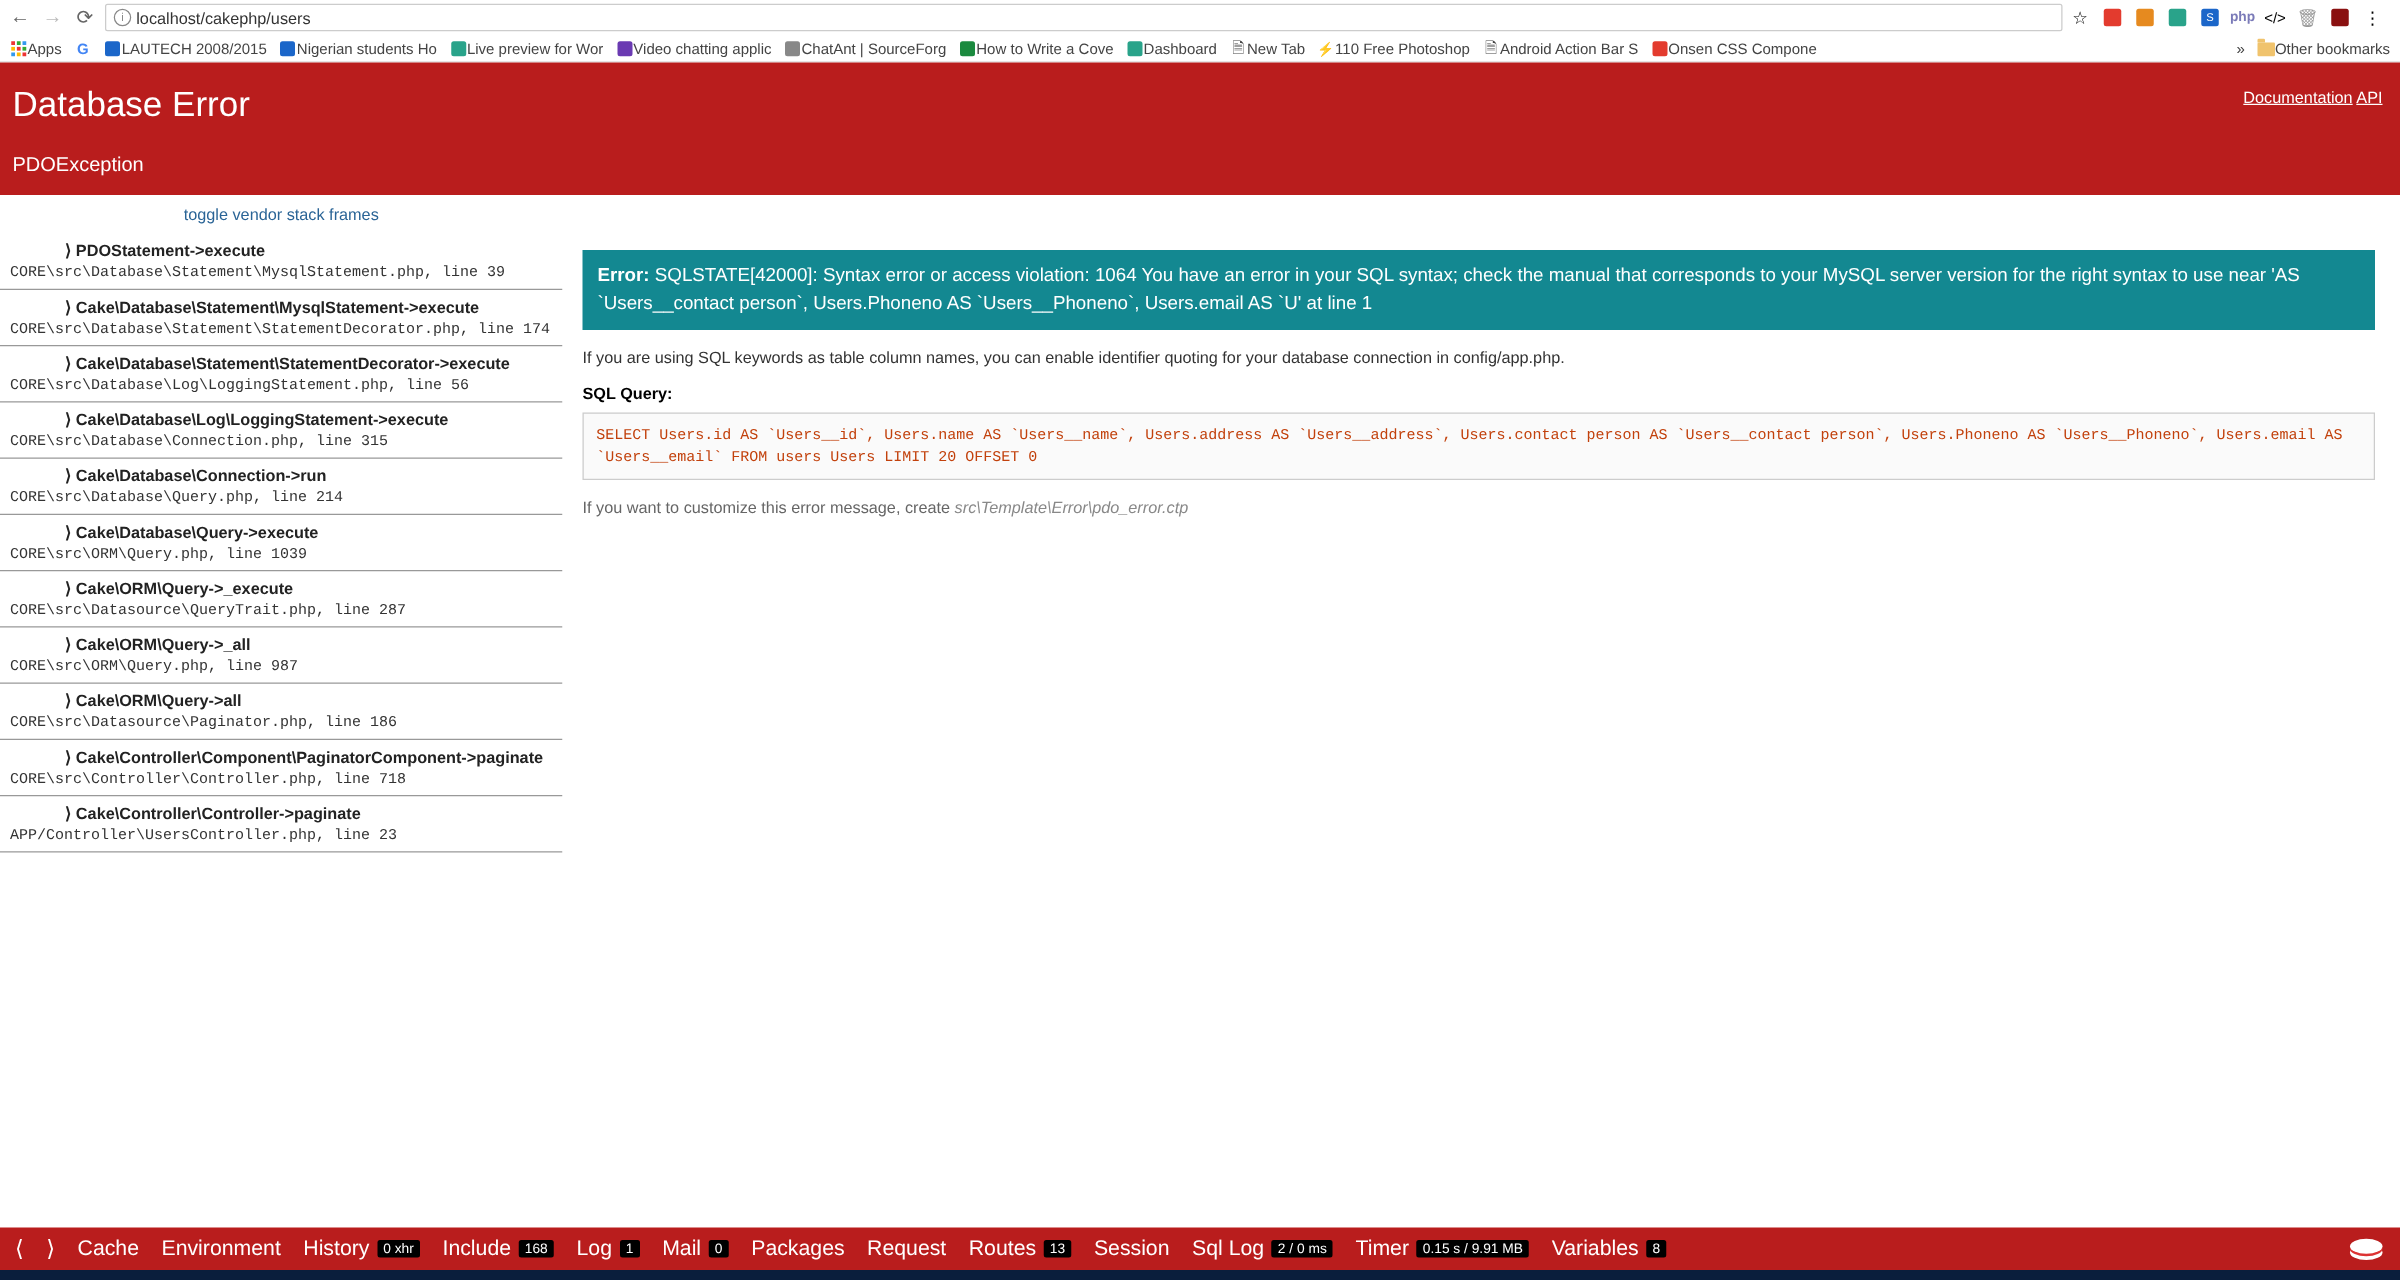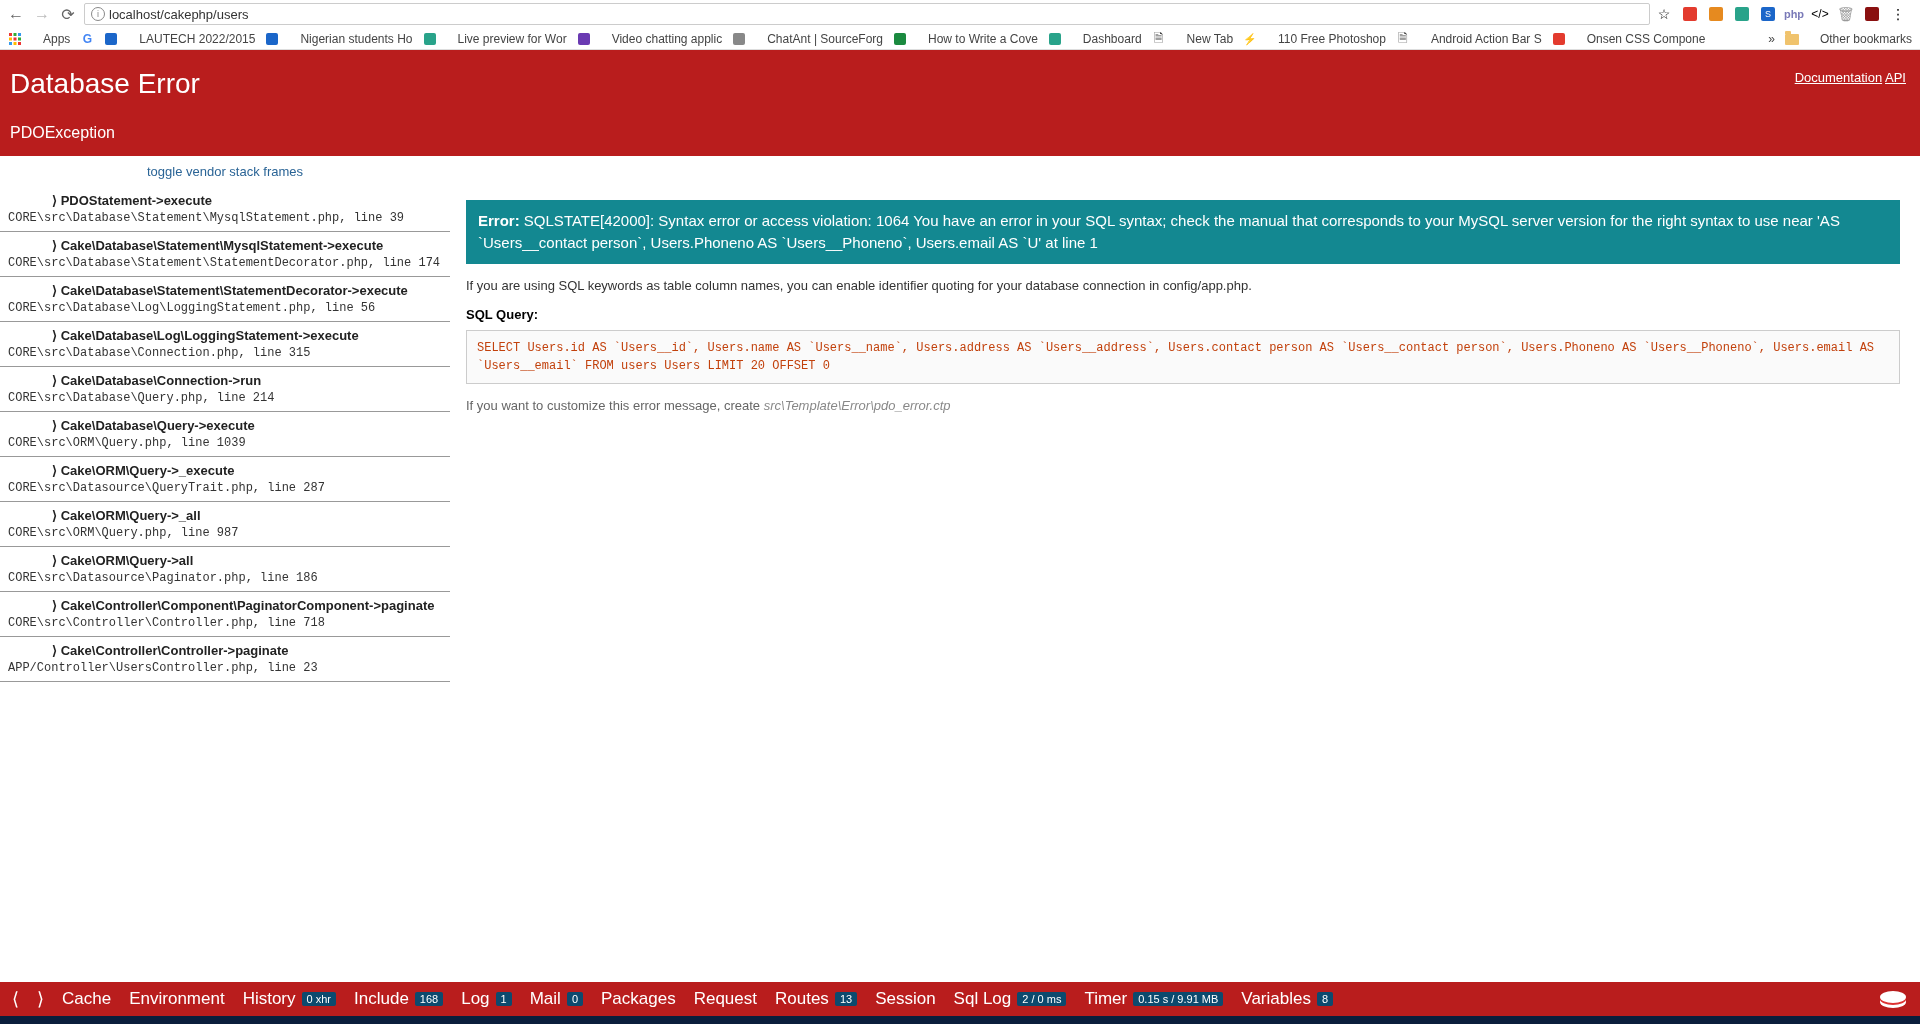--- a/index.html
+++ b/index.html
@@ -9,21 +9,21 @@
 .browser-chrome { height: 50px; background: #fff; border-bottom: 1px solid #ddd; }
 .addr-bar { display: flex; align-items: center; height: 28px; padding: 0 6px; gap: 6px; }
 .nav-icon { width: 20px; height: 20px; display:flex; align-items:center; justify-content:center; color:#666; font-size:16px; cursor:pointer; }
 .nav-icon.disabled { color:#bbb; }
 .url-box { flex:1; height:22px; border:1px solid #ccc; border-radius:2px; display:flex; align-items:center; padding:0 6px; font-size:13px; color:#333; gap:4px; }
 .url-box .info-i { width:14px; height:14px; border:1px solid #888; border-radius:50%; display:flex; align-items:center; justify-content:center; font-size:9px; color:#888; }
 .right-icons { display:flex; align-items:center; gap:10px; padding-right:8px; }
 .ric { width:16px; height:16px; display:flex; align-items:center; justify-content:center; font-size:14px; }
 
 .bookmark-bar { display:flex; align-items:center; height:22px; padding:0 8px; gap:10px; font-size:12px; color:#444; }
-.bm-item { display:flex; align-items:center; gap:21px; white-space:nowrap; cursor:pointer; }
+.bm-item { display:flex; align-items:center; gap:0; white-space:nowrap; cursor:pointer; }
 .bm-icon { width:14px; height:14px; display:inline-flex; align-items:center; justify-content:center; }
 .bm-spacer { flex:1; }
 .bm-folder { width:14px; height:11px; background:#f0c36d; border-radius:1px; display:inline-block; position:relative; }
 .bm-folder::before { content:""; position:absolute; top:-3px; left:0; width:6px; height:3px; background:#f0c36d; border-radius:1px 1px 0 0; }
 
 
 .error-header { background:#B91D1D; color:#fff; padding:18px 10px 14px 10px; position:relative; }
 .error-header h1 { font-size:28px; font-weight:normal; }
 .error-header .exc { font-size:16px; margin-top:24px; }
 .hdr-links { position:absolute; top:20px; right:14px; font-size:13px; }
@@ -46,21 +46,21 @@
 .err-box b { font-weight:bold; }
 .info-text { font-size:13px; color:#333; margin-bottom:14px; }
 .sql-label { font-size:13px; font-weight:bold; margin-bottom:8px; }
 .sql-box { border:1px solid #ccc; background:#fafafa; padding:8px 10px; font-family:"Courier New",monospace; font-size:12px; color:#c2410c; line-height:1.5; margin-bottom:14px; white-space:pre-wrap; }
 .cust-text { font-size:13px; color:#666; }
 .cust-text i { font-style:italic; color:#888; }
 
 
 .debug-bar { position:absolute; bottom:8px; left:0; right:0; height:34px; background:#B91D1D; color:#fff; display:flex; align-items:center; padding:0 12px; font-size:17px; gap:18px; }
 .db-item { display:flex; align-items:center; gap:6px; white-space:nowrap; cursor:pointer; }
-.db-badge { background:#0c4a6e; font-size:11px; padding:1px 5px; border-radius:2px; }
+.db-badge { background:#000000; font-size:11px; padding:1px 5px; border-radius:2px; }
 .db-arrows { font-size:18px; }
 .db-spacer { flex:1; }
 
 .taskbar { position:absolute; bottom:0; left:0; right:0; height:8px; background:#0a1e3c; }
 
 
 .mi-red{background:#e33b2e}.mi-blue{background:#1b66c9}.mi-green{background:#1b8a3f}.mi-orange{background:#e68a1f}.mi-purple{background:#6a3ab2}.mi-teal{background:#29a38a}.mi-gray{background:#888}
 .sq{width:14px;height:14px;border-radius:2px;display:inline-block}
 
 svg { display:block }
@@ -117,21 +117,21 @@
       </span>
       <span>Apps</span>
     </span>
     <span class="bm-item">
         <span class="bm-icon" style="font-weight:bold;color:#4285f4">G</span>
       </span>
     <span class="bm-item">
         <span class="bm-icon">
           <span class="sq mi-blue" style="width:12px;height:12px"></span>
         </span>
-        <span>LAUTECH 2022/2015</span>
+        <span>LAUTECH 2008/2015</span>
       </span>
     <span class="bm-item">
         <span class="bm-icon">
           <span class="sq mi-blue" style="width:12px;height:12px"></span>
         </span>
         <span>Nigerian students Ho</span>
       </span>
     <span class="bm-item">
         <span class="bm-icon">
           <span class="sq mi-teal" style="width:12px;height:12px"></span>

